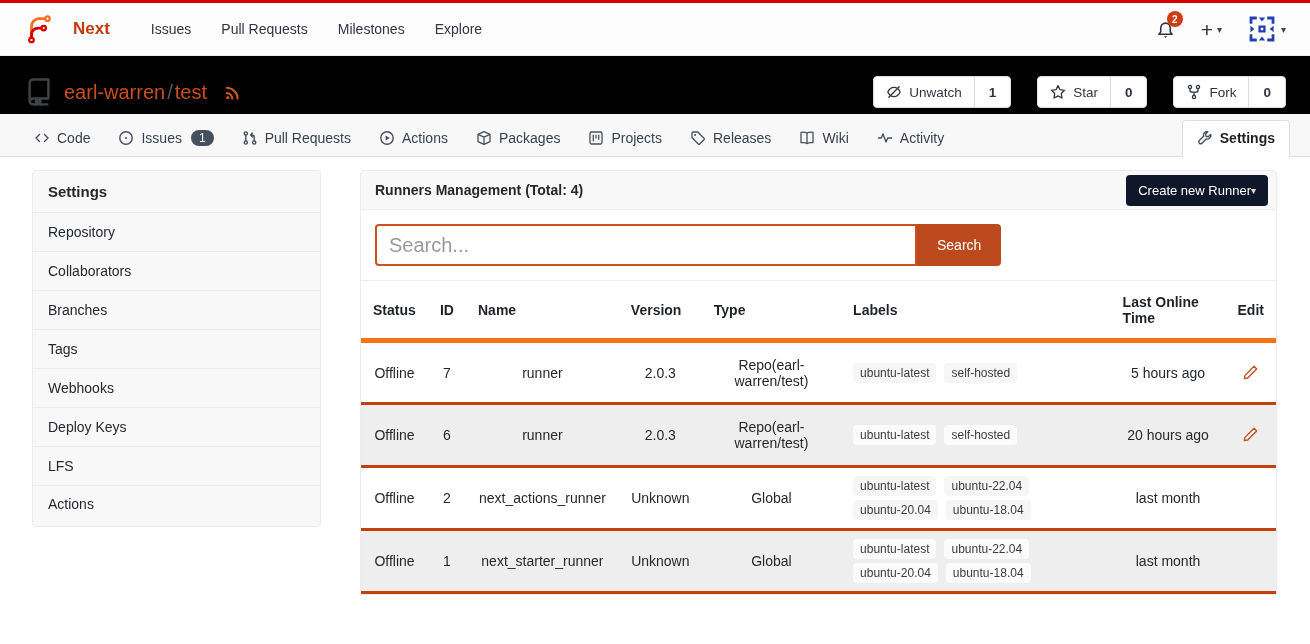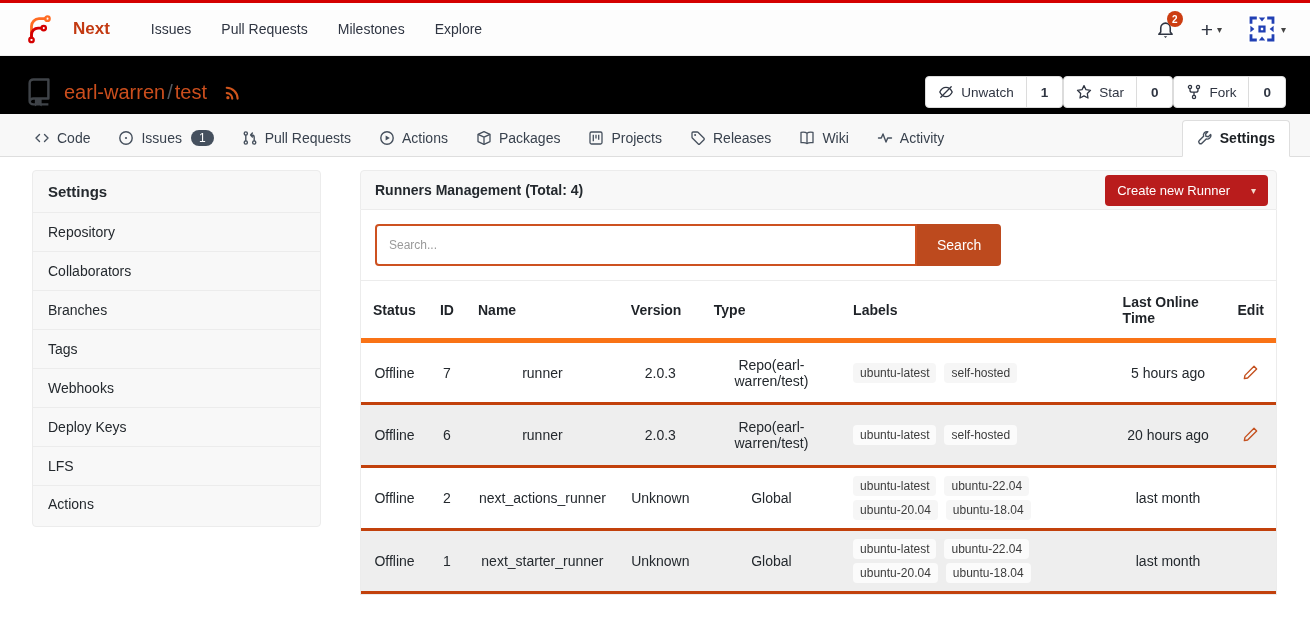--- a/index.html
+++ b/index.html
@@ -24,21 +24,21 @@
   .caret { font-size:10px; color:#444; }
   .avatar-menu { display:flex; align-items:center; gap:5px; cursor:pointer; }
 
   
   .repo-area { background:#000000; }
   .repo-title-row { display:flex; align-items:center; padding:18px 24px 4px 24px; height:58px; }
   .repo-title { display:flex; align-items:center; gap:10px; font-size:20px; }
   .repo-owner, .repo-name { color:#cb4e1d; cursor:pointer; }
   .repo-sep { color:#555a60; margin:0 2px; }
   .rss { margin-left:6px; cursor:pointer; display:flex; }
-  .repo-actions { margin-left:auto; display:flex; gap:0; }
+  .repo-actions { margin-left:auto; display:flex; gap:26px; }
   .act-btn { display:flex; background:#fff; border:1px solid #dcdcdc; border-radius:4px;
     overflow:hidden; font-size:13.5px; color:#2f3542; cursor:pointer; }
   .act-main { display:flex; align-items:center; gap:7px; padding:7px 12px;
     border-right:1px solid #dcdcdc; }
   .act-count { padding:7px 14px; font-weight:600; display:flex; align-items:center; }
 
   
   .tabs-row { background:#f8f8f8; border-bottom:1px solid #dedede; display:flex;
     align-items:flex-end; padding:6px 20px 0 20px; }
   .tab { display:flex; align-items:center; gap:7px; font-size:14px; color:#39424e;
@@ -62,29 +62,29 @@
   .sb-actions-label { cursor:pointer; }
   .sb-sub { padding:8px 0 0 17px; display:flex; flex-direction:column; gap:8px; }
   .sb-sub-item { cursor:pointer; font-size:13.5px; color:#8a8a8a; }
   .sb-sub-item.active { font-weight:bold; color:#24292e; font-size:14px; }
 
   .main-panel { flex:1; min-width:0;margin-left:12px; }
   .panel-header { height:40px; background:#f8f8f8; border:1px solid #ececec;
     border-radius:4px 4px 0 0; display:flex; align-items:center;
     justify-content:space-between; padding:0 8px 0 14px; }
   .panel-title { font-size:14px; font-weight:bold; }
-  .create-btn { background:#b91c1c; color:#fff; border:none; border-radius:4px;
-    font-size:13px; padding:8px 12px; display:flex; align-items:center; gap:21px;
+  .create-btn { background:#0f172a; color:#fff; border:none; border-radius:4px;
+    font-size:13px; padding:8px 12px; display:flex; align-items:center; gap:0;
     cursor:pointer; font-family:inherit; }
   .create-btn .caret { color:#f3d9cd; }
 
   .panel-body { border:1px solid #ececec; border-top:none; background:#fff; }
   .search-row { padding:14px; display:flex; }
   .search-input { width:542px; height:42px; border:2px solid #cd5120; border-radius:4px 0 0 4px;
-    padding:0 12px; font-size:12px; outline:none; font-family:inherit; color:#24292e; }
+    padding:0 12px; font-size:20px; outline:none; font-family:inherit; color:#24292e; }
   .search-input::placeholder { color:#9a9a9a; }
   .search-btn { height:42px; background:#bd4a1e; color:#fff; border:none;
     border-radius:0 4px 4px 0; padding:0 20px; font-size:14px; cursor:pointer;
     font-family:inherit; }
 
   table.runners { width:100%; border-collapse:collapse; font-size:14px; }
   .runners th { text-align:left; font-weight:bold; padding:10px 12px; height:60px;
     border-top:1px solid #ececec; border-bottom:5px solid #f97316; vertical-align:middle;
     color:#1f2328; }
   .runners td { padding:6px 12px; height:63px; vertical-align:middle;

